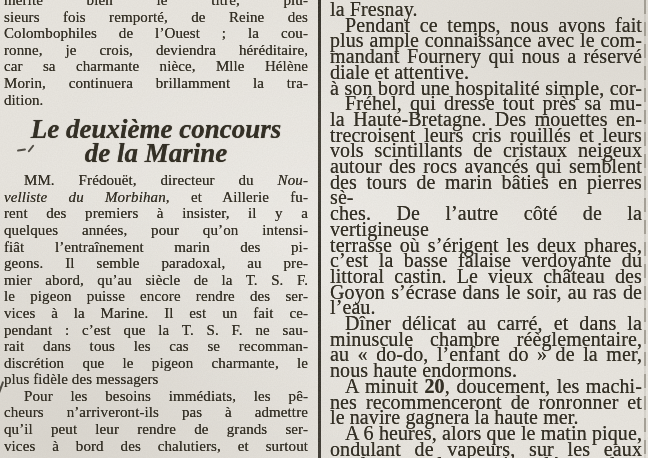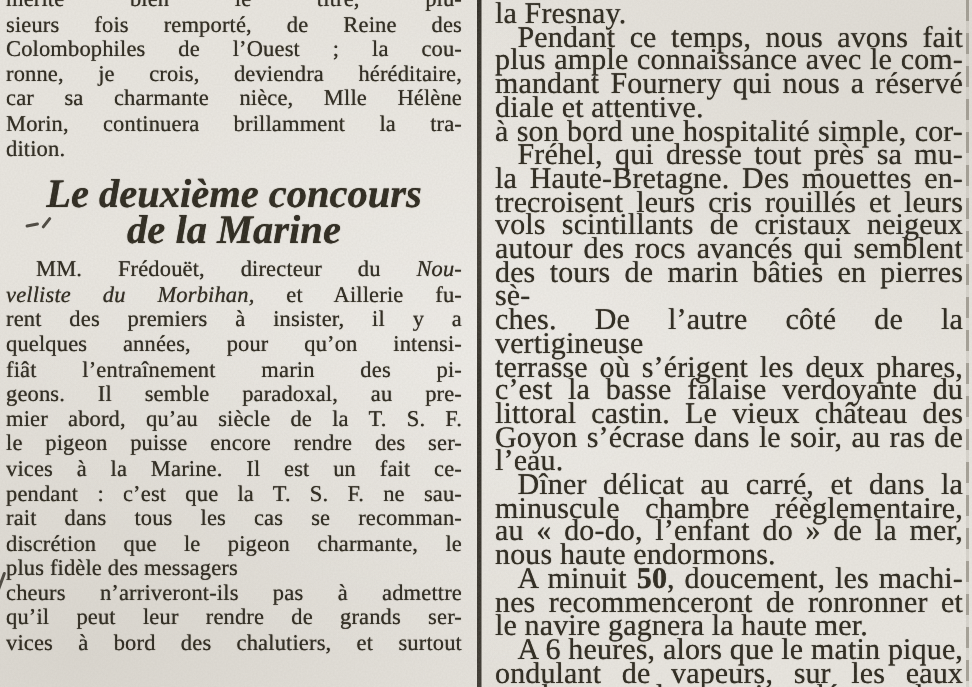--- a/index.html
+++ b/index.html
@@ -81,20 +81,21 @@
         <div class="line">geons. Il semble paradoxal, au pre-</div>
         <div class="line">mier abord, qu’au siècle de la T. S. F.</div>
         <div class="line">le pigeon puisse encore rendre des ser-</div>
         <div class="line">vices à la Marine. Il est un fait ce-</div>
         <div class="line">pendant : c’est que la T. S. F. ne sau-</div>
         <div class="line">rait dans tous les cas se recomman-</div>
         <div class="line">discrétion que le pigeon charmante, le</div>
         <div class="line plain">plus fidèle des messagers</div>
       </div>
       <div class="para">
+        <div class="line indent">Pour les besoins immédiats, les pê-</div>
         <div class="line">cheurs n’arriveront-ils pas à admettre</div>
         <div class="line">qu’il peut leur rendre de grands ser-</div>
         <div class="line">vices à bord des chalutiers, et surtout</div>
       </div>
     </div>
   <div class="divider"></div>
   <div class="col col-right">
       <div class="para">
         <div class="line plain">la Fresnay.</div>
       </div>
@@ -119,21 +120,21 @@
         <div class="line">Goyon s’écrase dans le soir, au ras de</div>
         <div class="line plain">l’eau.</div>
       </div>
       <div class="para">
         <div class="line indent">Dîner délicat au carré, et dans la</div>
         <div class="line">minuscule chambre réèglementaire,</div>
         <div class="line">au « do-do, l’enfant do » de la mer,</div>
         <div class="line plain">nous haute endormons.</div>
       </div>
       <div class="para">
-        <div class="line indent"><span>A minuit </span><span class="b">50</span><span>, doucement, les machi-</span></div>
+        <div class="line indent"><span>A minuit </span><span class="b">20</span><span>, doucement, les machi-</span></div>
         <div class="line">nes recommenceront de ronronner et</div>
         <div class="line plain">le navire gagnera la haute mer.</div>
       </div>
       <div class="para">
         <div class="line indent">A 6 heures, alors que le matin pique,</div>
         <div class="line">ondulant de vapeurs, sur les eaux</div>
         <div class="line">verdoyante, les marins, légers dans</div>
         <div class="line">l’air tonique, éveillent et les navires</div>
       </div>
     </div>

